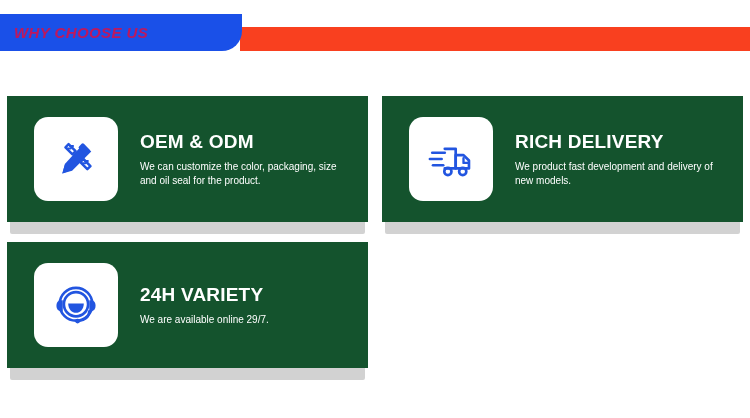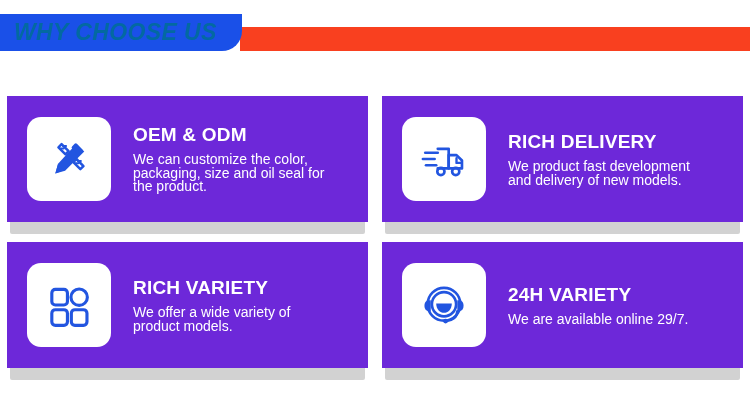--- a/index.html
+++ b/index.html
@@ -38,24 +38,24 @@
     top: 14px;
     width: 242px;
     height: 37px;
     background: #1a50e8;
     border-bottom-right-radius: 20px;
   }
   .banner-title {
     position: absolute;
     left: 14px;
     top: 20px;
-    font-size: 23px;
+    font-size: 15px;
     font-weight: bold;
     font-style: italic;
-    color: #0369a1;
+    color: #be185d;
     letter-spacing: 0.4px;
     line-height: 25px;
     white-space: nowrap;
   }
 
   
   .grid {
     position: absolute;
     left: 0;
     top: 88px;
@@ -82,25 +82,25 @@
     border-radius: 2px;
     filter: blur(0.4px);
   }
 
   .card {
     position: absolute;
     left: 7px;
     top: 8px;
     right: 7px;
     height: 126px;
-    background: #6d28d9;
+    background: #14532d;
     display: flex;
     align-items: center;
     box-sizing: border-box;
-    padding-left: 20px;
+    padding-left: 27px;
   }
 
   .icon-box {
     flex: 0 0 auto;
     width: 84px;
     height: 84px;
     background: #ffffff;
     border-radius: 14px;
     display: flex;
     align-items: center;
@@ -123,21 +123,21 @@
   .card-title {
     font-size: 19px;
     font-weight: bold;
     letter-spacing: 0.2px;
     line-height: 22px;
     margin: 0 0 7px 0;
     color: #ffffff;
   }
 
   .card-desc {
-    font-size: 14px;
+    font-size: 10px;
     line-height: 13.5px;
     margin: 0;
     color: #ffffff;
     max-width: 200px;
   }
 </style>
 </head>
 <body>
 
 <div class="banner">
@@ -193,43 +193,26 @@
           <circle cx="47" cy="48" r="4.6" stroke="#2255e0" stroke-width="3.4" fill="none"></circle>
         </svg>
       </div>
       <div class="card-text">
         <p class="card-title">RICH DELIVERY</p>
         <p class="card-desc">We product fast development and delivery of new models.</p>
       </div>
     </div>
   </div>
 
+
   <div class="card-slot">
     <div class="card-shadow"></div>
     <div class="card">
       <div class="icon-box">
         <svg viewBox="0 0 64 64" fill="none" xmlns="http://www.w3.org/2000/svg">
-          <rect x="10" y="12" width="20" height="20" rx="4.5" stroke="#2255e0" stroke-width="4" fill="none"></rect>
-          <circle cx="45" cy="22" r="10.5" stroke="#2255e0" stroke-width="4" fill="none"></circle>
-          <rect x="10" y="38" width="20" height="20" rx="4.5" stroke="#2255e0" stroke-width="4" fill="none"></rect>
-          <rect x="35" y="38" width="20" height="20" rx="4.5" stroke="#2255e0" stroke-width="4" fill="none"></rect>
-        </svg>
-      </div>
-      <div class="card-text">
-        <p class="card-title">RICH VARIETY</p>
-        <p class="card-desc">We offer a wide variety of product models.</p>
-      </div>
-    </div>
-  </div>
-
-  <div class="card-slot">
-    <div class="card-shadow"></div>
-    <div class="card">
-      <div class="icon-box">
-        <svg viewBox="0 0 64 64" fill="none" xmlns="http://www.w3.org/2000/svg">
 
           <path d="M13 26 C9 26 7 29 7 33 C7 37 9 40 13 40 L15 40 L15 26 Z" fill="#2255e0"></path>
           <path d="M51 26 C55 26 57 29 57 33 C57 37 55 40 51 40 L49 40 L49 26 Z" fill="#2255e0"></path>
 
           <circle cx="32" cy="31" r="21" stroke="#2255e0" stroke-width="3.4" fill="none"></circle>
 
           <circle cx="32" cy="31" r="15.5" stroke="#2255e0" stroke-width="3.4" fill="none"></circle>
 
           <path d="M22 30 C22 37.5 27 42 32 42 C37 42 42 37.5 42 30 Z" fill="#2255e0"></path>
 

